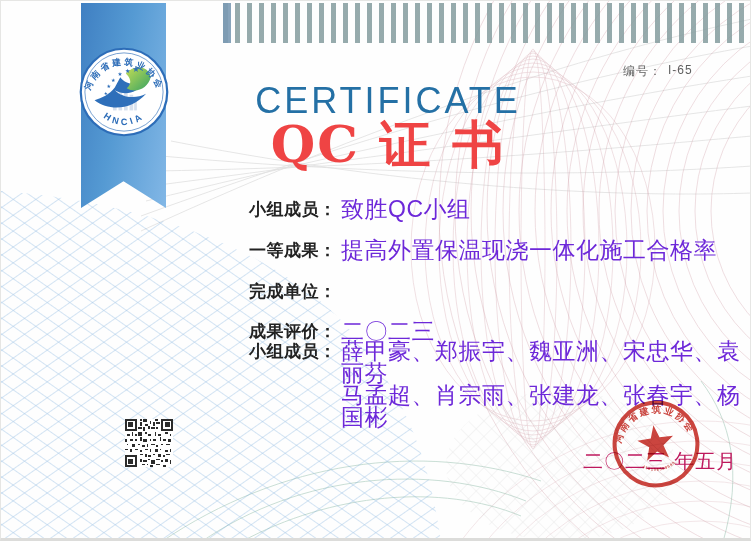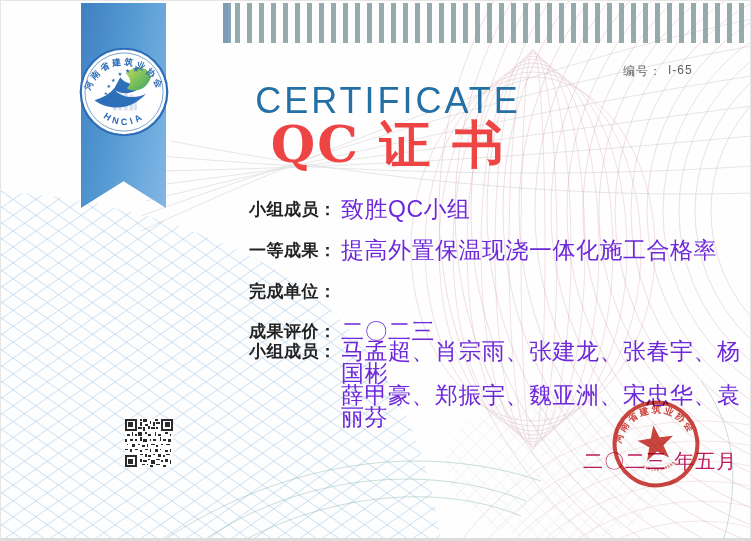--- a/index.html
+++ b/index.html
@@ -223,22 +223,22 @@
   <div class="field-row row3">
     <span class="f-label">完成单位：</span>
   </div>
   <div class="field-row row4">
     <span class="f-label">成果评价：</span>
     <span class="f-value">二〇二三</span>
   </div>
   <div class="field-row row5">
     <span class="f-label">小组成员：</span>
     <span class="f-value">
+      <span style="display:block">薛甲豪、郑振宇、魏亚洲、宋忠华、袁丽芬</span>
       <span style="display:block">马孟超、肖宗雨、张建龙、张春宇、杨国彬</span>
-      <span style="display:block">薛甲豪、郑振宇、魏亚洲、宋忠华、袁丽芬</span>
     </span>
   </div>
 
   <svg class="qr" viewBox="0 0 29 29" xmlns="http://www.w3.org/2000/svg" shape-rendering="crispEdges">
     <rect width="29" height="29" fill="#ffffff"></rect>
     <g fill="#2b2b2b">
       <path d="M0,0h7v7h-7z M1,1v5h5v-5z" fill-rule="evenodd"></path>
       <rect x="2" y="2" width="3" height="3"></rect>
       <path d="M22,0h7v7h-7z M23,1v5h5v-5z" fill-rule="evenodd"></path>
       <rect x="24" y="2" width="3" height="3"></rect>

